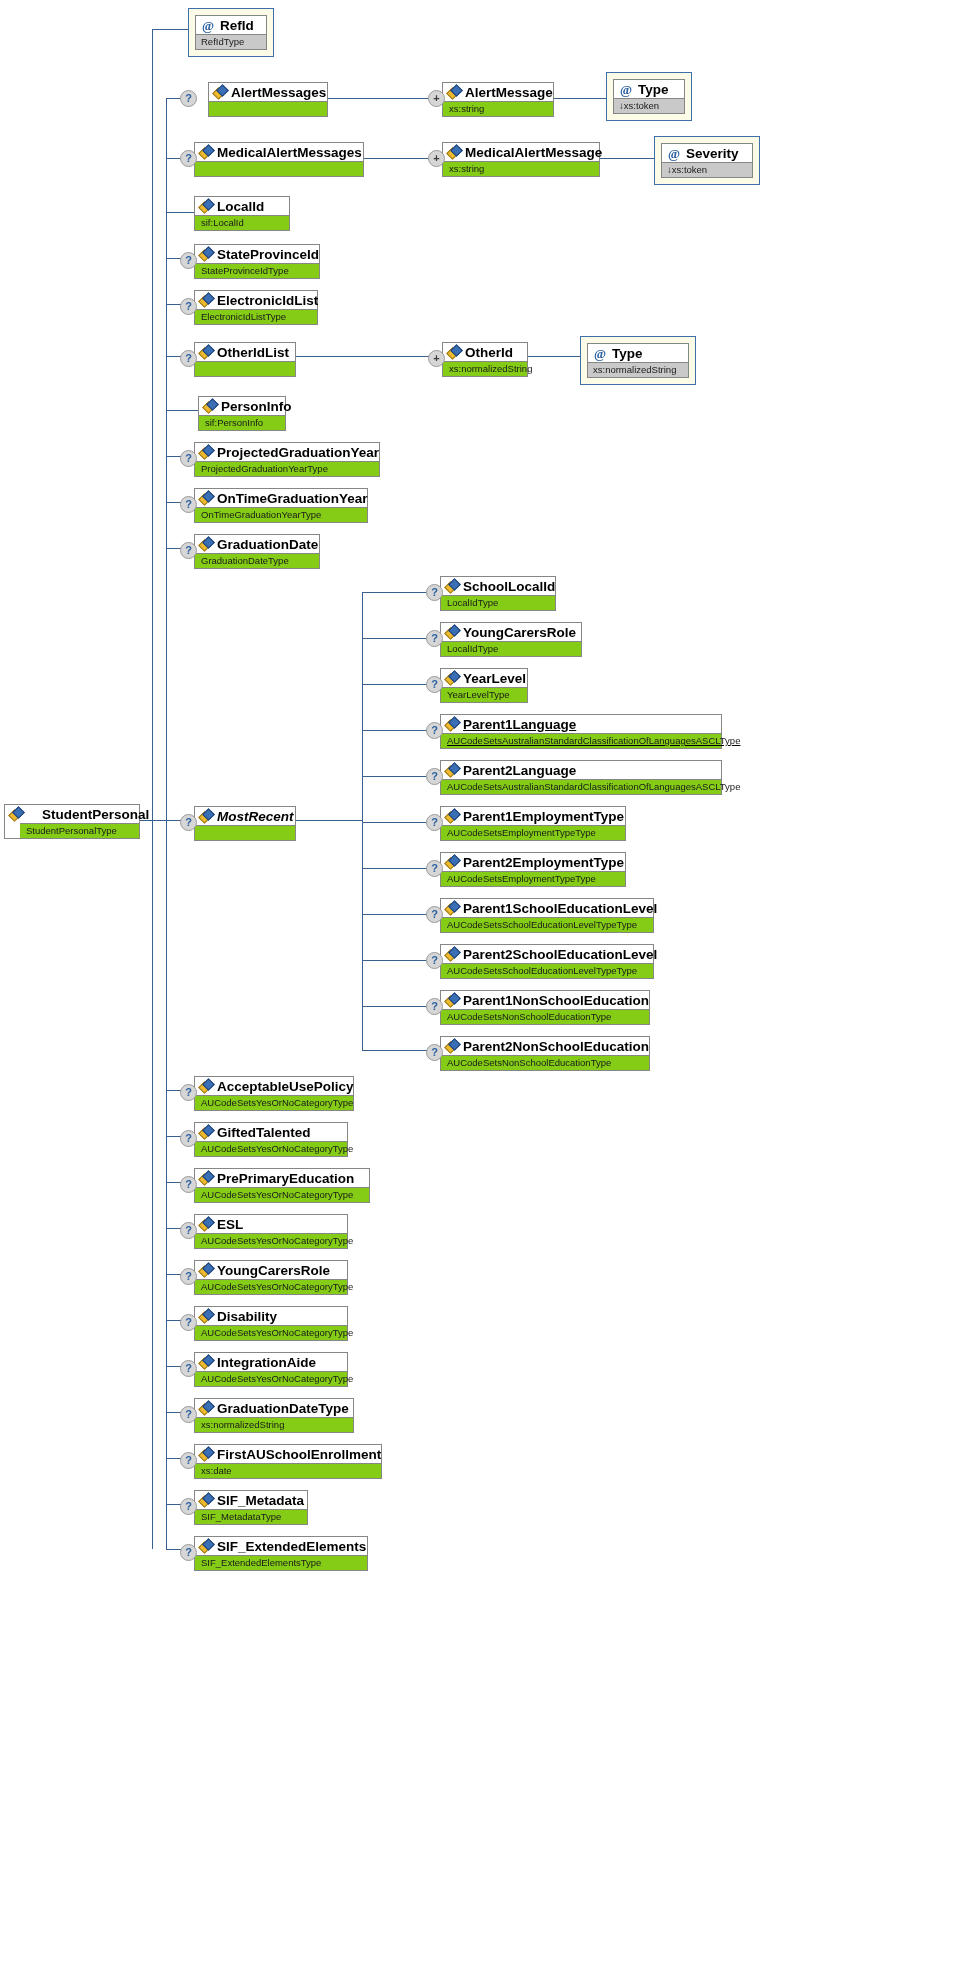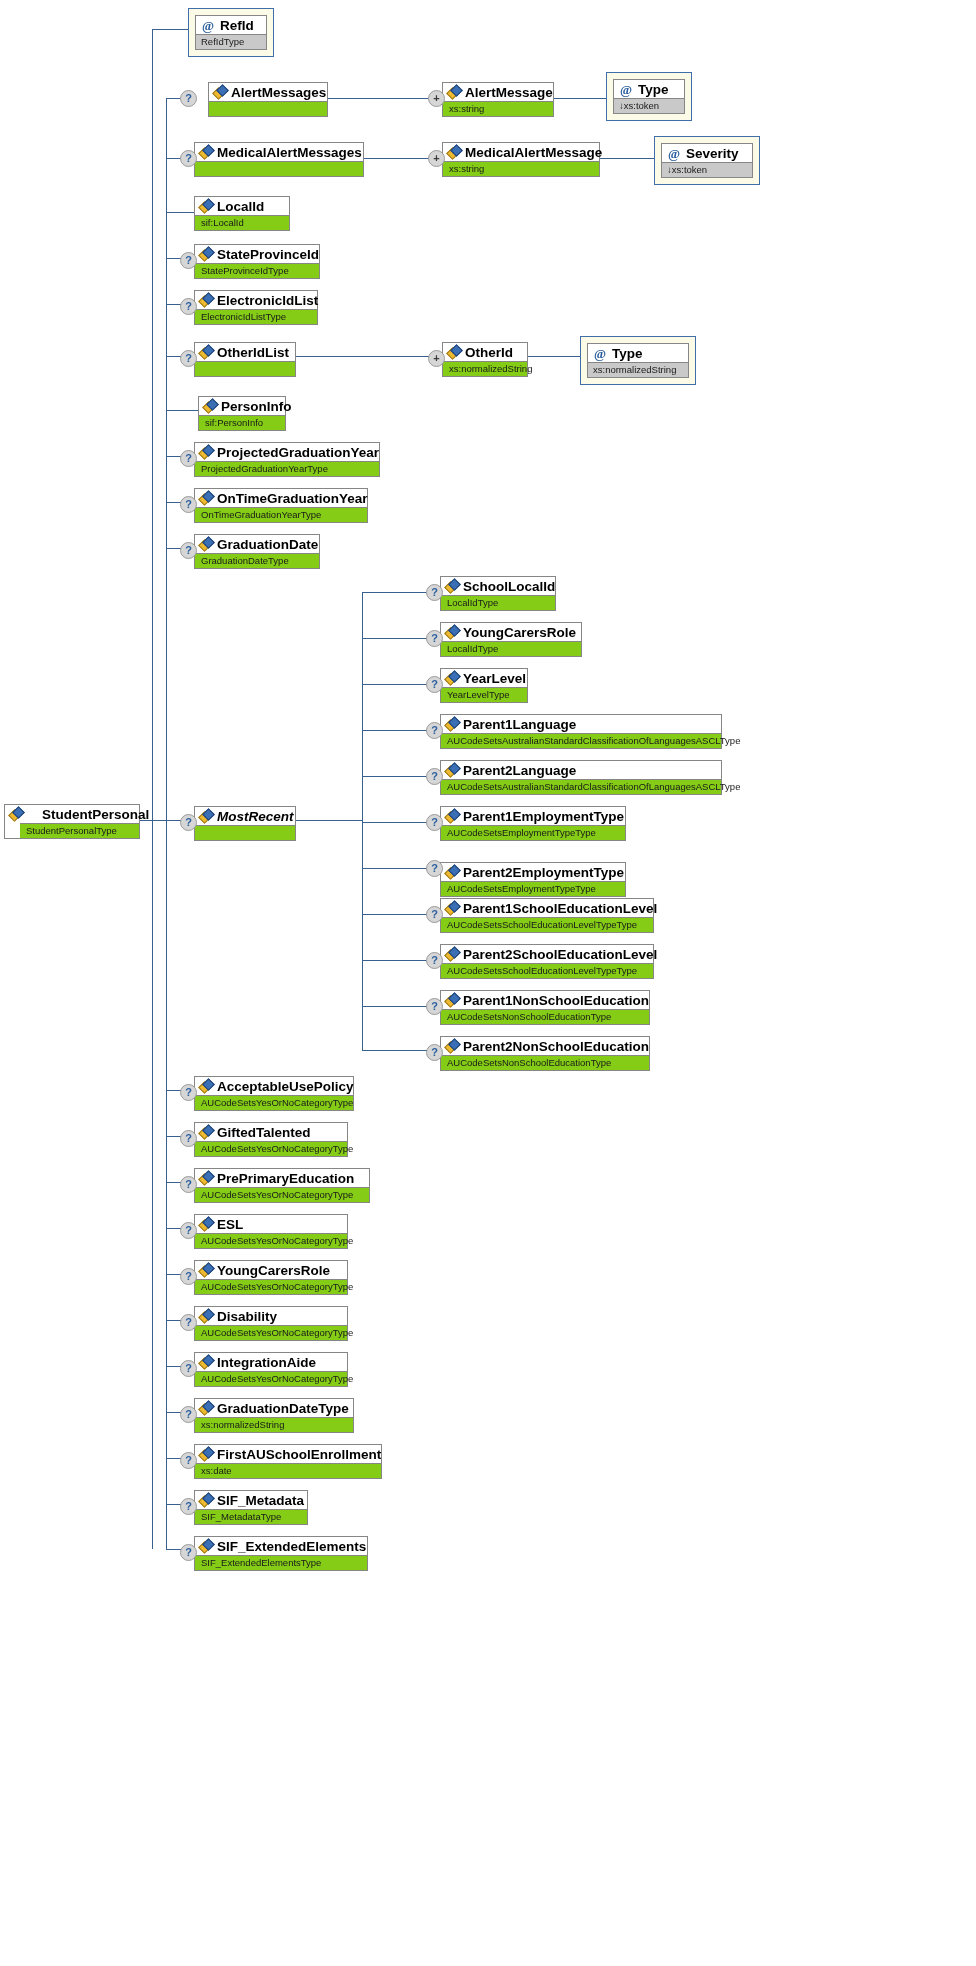--- a/index.html
+++ b/index.html
@@ -361,21 +361,21 @@
       </div>
       <div class="mark" style="left: 426px; top: 630px;">?</div>
       <div class="node" style="left: 440px; top: 668px; width: 88px;">
         <span class="nm"><span class="el-ico">
             <i class="a"></i>
             <i class="b"></i>
           </span><span>YearLevel</span></span>
         <span class="ty">YearLevelType</span>
       </div>
       <div class="mark" style="left: 426px; top: 676px;">?</div>
-      <div class="node" style="left: 440px; top: 714px; width: 282px;">
+      <div class="node" style="left: 440px; top: 714px; width: 282px; text-decoration: underline;">
         <span class="nm"><span class="el-ico">
             <i class="a"></i>
             <i class="b"></i>
           </span><span>Parent1Language</span></span>
         <span class="ty">AUCodeSetsAustralianStandardClassificationOfLanguagesASCLType</span>
       </div>
       <div class="mark" style="left: 426px; top: 722px;">?</div>
       <div class="node" style="left: 440px; top: 760px; width: 282px;">
         <span class="nm"><span class="el-ico">
             <i class="a"></i>
@@ -385,21 +385,21 @@
       </div>
       <div class="mark" style="left: 426px; top: 768px;">?</div>
       <div class="node" style="left: 440px; top: 806px; width: 186px;">
         <span class="nm"><span class="el-ico">
             <i class="a"></i>
             <i class="b"></i>
           </span><span>Parent1EmploymentType</span></span>
         <span class="ty">AUCodeSetsEmploymentTypeType</span>
       </div>
       <div class="mark" style="left: 426px; top: 814px;">?</div>
-      <div class="node" style="left: 440px; top: 852px; width: 186px; margin-top: 10px;">
+      <div class="node" style="left: 440px; top: 852px; width: 186px;">
         <span class="nm"><span class="el-ico">
             <i class="a"></i>
             <i class="b"></i>
           </span><span>Parent2EmploymentType</span></span>
         <span class="ty">AUCodeSetsEmploymentTypeType</span>
       </div>
       <div class="mark" style="left: 426px; top: 860px;">?</div>
       <div class="node" style="left: 440px; top: 898px; width: 214px;">
         <span class="nm"><span class="el-ico">
             <i class="a"></i>

